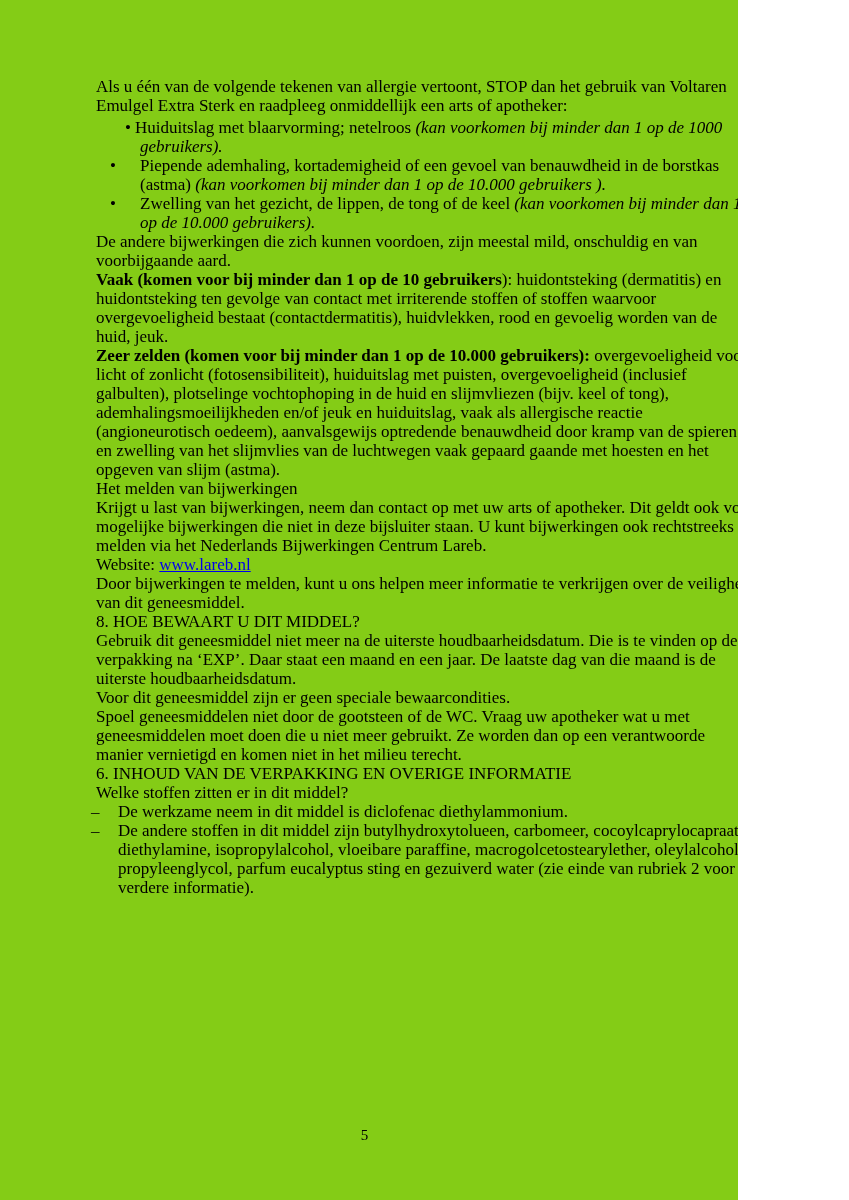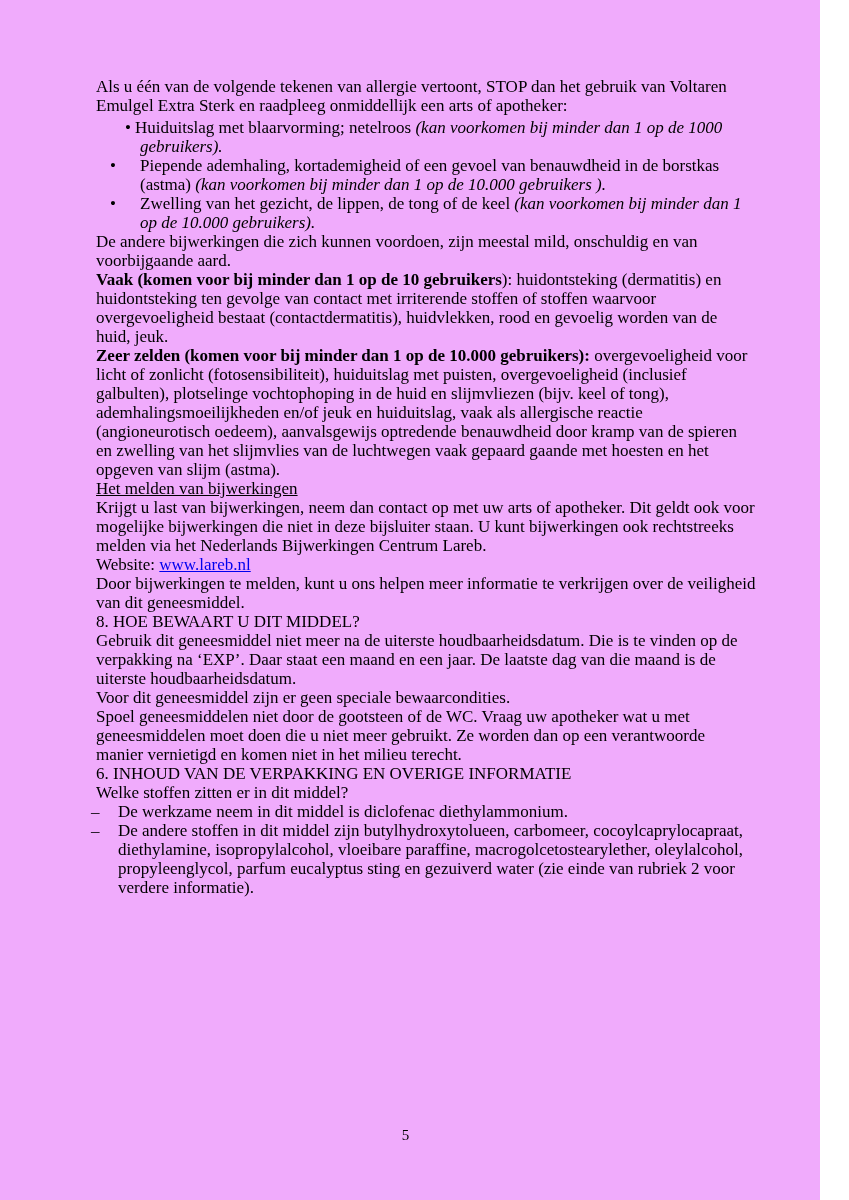--- a/index.html
+++ b/index.html
@@ -1,39 +1,39 @@
 <!DOCTYPE html>
 <html><head>
 <meta charset="utf-8">
 <style>
   html, body { margin: 0; padding: 0; background: #ffffff; }
   .page {
     position: relative;
-    width: 820px;
+    width: 738px;
     height: 1200px;
-    background: #f0abfc;
+    background: #84cc16;
     color: #000000;
     font-family: "Liberation Serif", "DejaVu Serif", serif;
     font-size: 17px;
     line-height: 19px;
     overflow: hidden;
   }
   .content {
     position: absolute;
     left: 96px;
     top: 77px;
     width: 660px;
   }
   .content p, .content h2, .content h3, .content ul {
     margin: 0; padding: 0;
     font-size: 17px; line-height: 19px; font-weight: normal;
   }
   .bold { font-weight: bold; }
   .italic { font-style: italic; }
-  .underline { text-decoration: underline; }
+  .underline { }
   .gap1 { margin-top: 17px; }   
   .gap2 { margin-top: 28px; }   
   .gap-small { margin-top: 13px; }
   ul.bullet-list { list-style: none; margin-top: 3px; }
   ul.bullet-list li { position: relative; padding-left: 44px; }
   ul.bullet-list li.first-bullet { text-indent: -5px; }
   ul.bullet-list li .marker {
     position: absolute; left: 14px; top: 0; text-indent: 0;
   }
   ul.bullet-list li.first-bullet .marker { left: 29px; }

